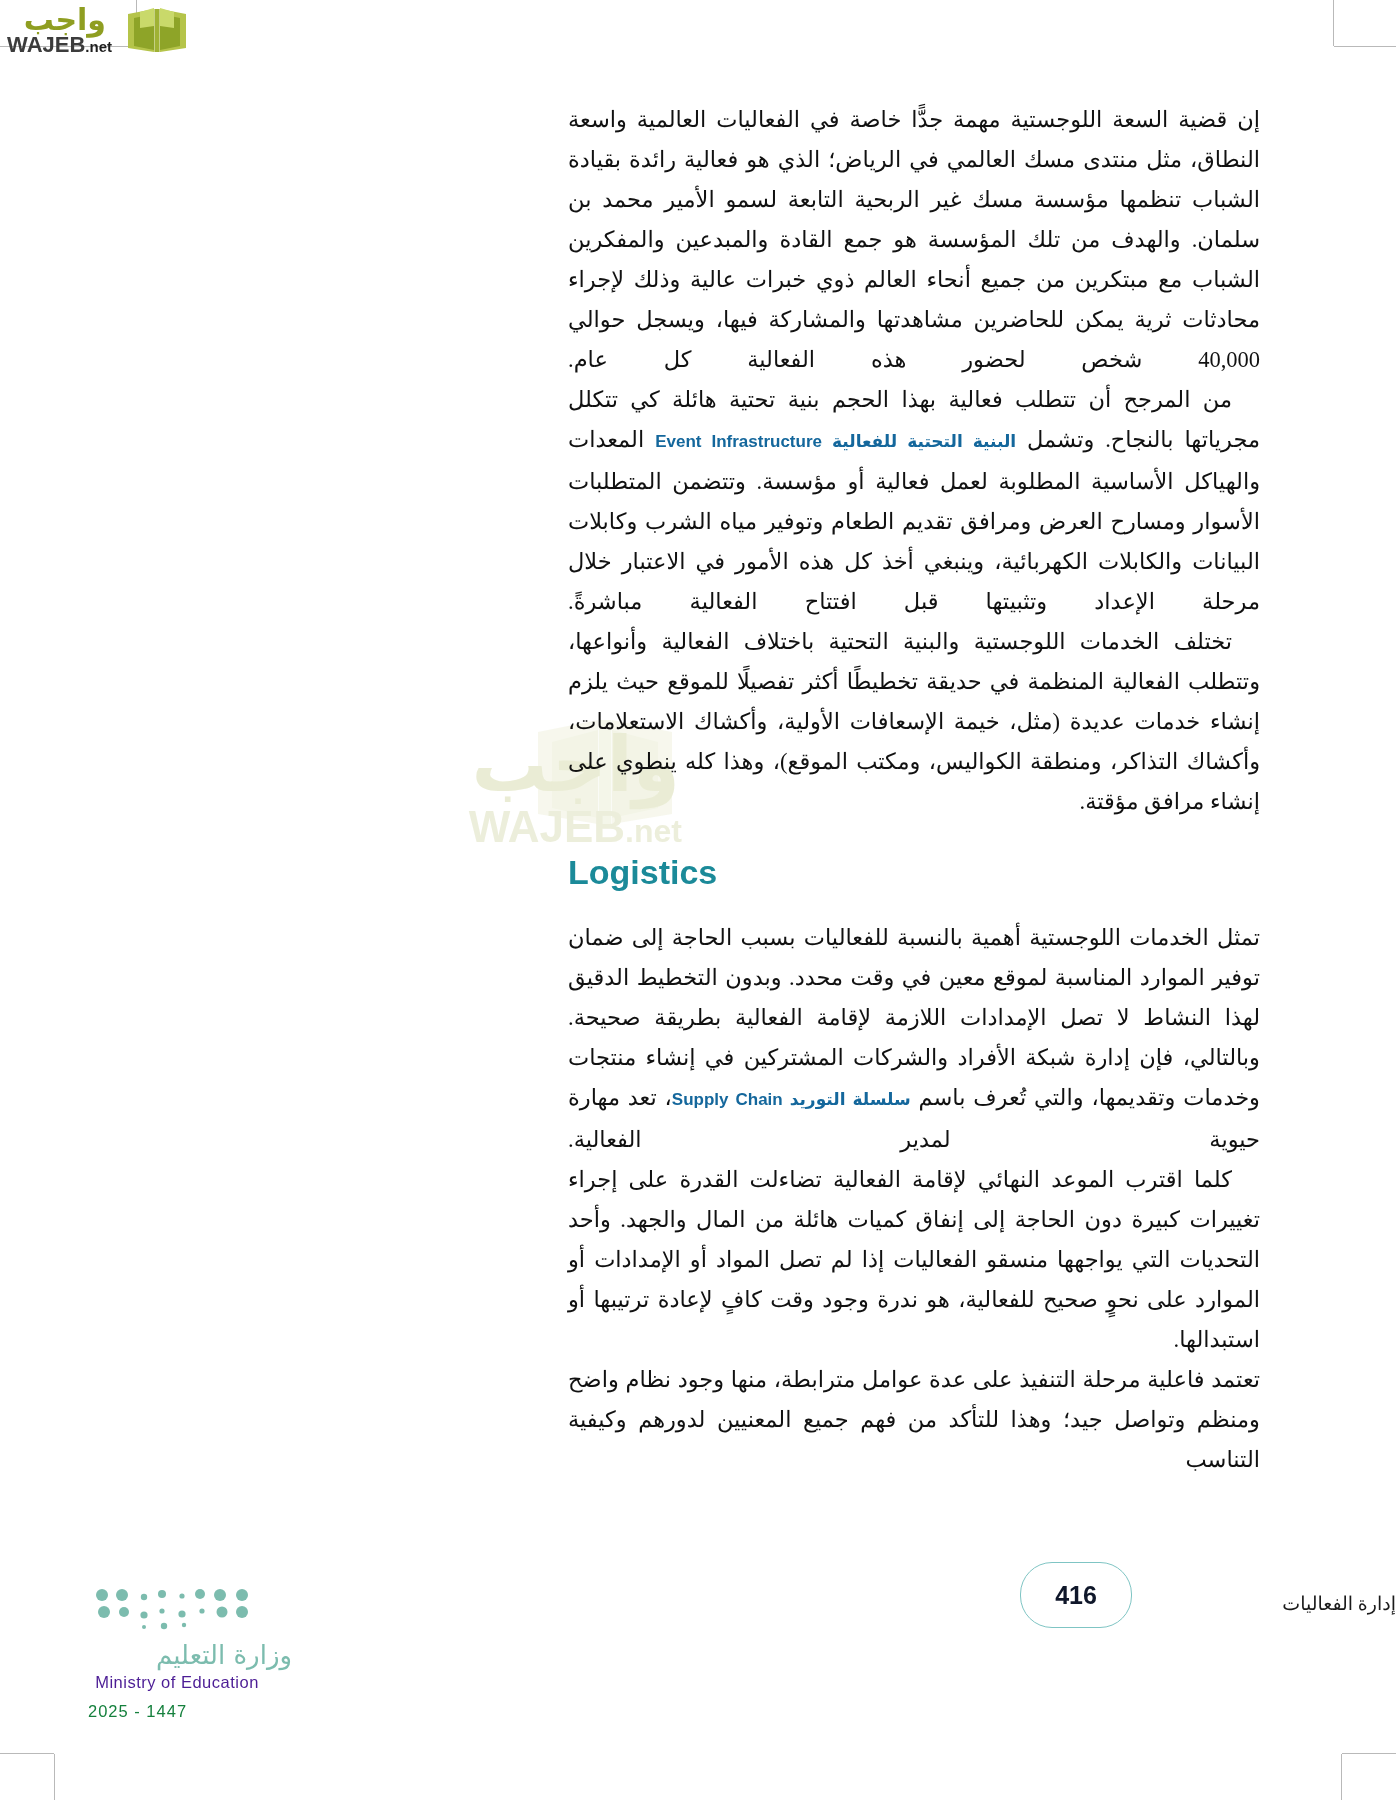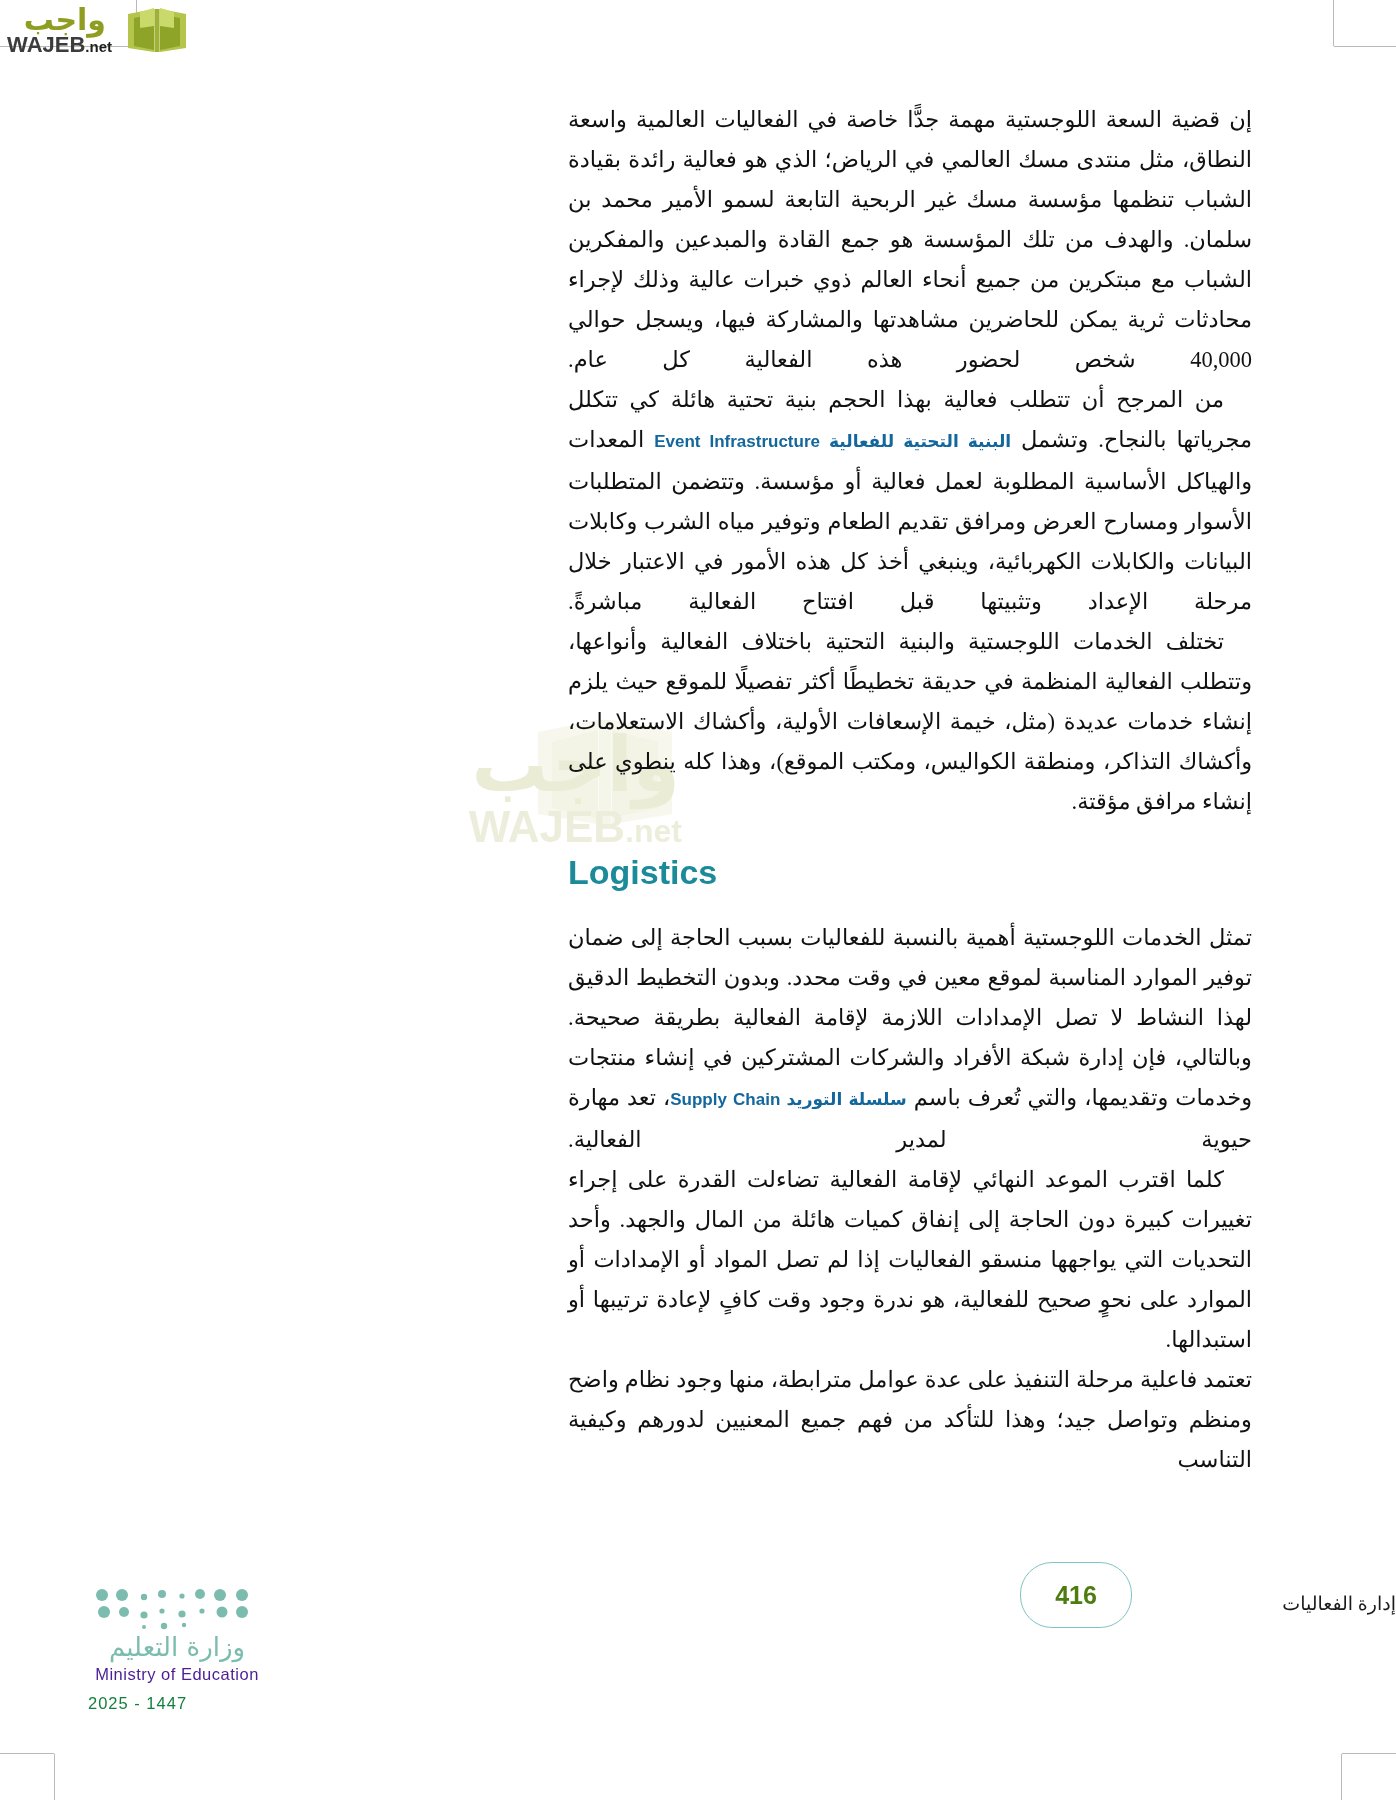--- a/index.html
+++ b/index.html
@@ -114,21 +114,21 @@
   
   .content {
     position: absolute;
     right: 136px;
     top: 100px;
     width: 692px;
     z-index: 2;
   }
 
   p.body {
-    margin: 0 8px 0 0;
+    margin: 0 0 0 0;
     font-size: 22.5px;
     line-height: 40px;
     text-align: justify;
     text-align-last: justify;
     direction: rtl;
     color: #111111;
     font-family: "Liberation Serif", "DejaVu Serif", serif;
   }
   p.body.lastline-right { text-align-last: right; }
   p.indent { text-indent: 28px; }
@@ -186,39 +186,40 @@
     width: 110px;
     height: 64px;
     border: 1.6px solid #7fc5c4;
     border-radius: 32px;
     display: flex;
     align-items: center;
     justify-content: center;
     font-family: "Liberation Sans", sans-serif;
     font-size: 25px;
     font-weight: bold;
-    color: #4d7c0f;
+    color: #0f172a;
   }
 
   .moe {
     position: absolute;
     left: 62px;
     top: 1588px;
     width: 230px;
     text-align: center;
     direction: rtl;
   }
   .moe-dots { width: 170px; height: 44px; margin: 0 auto; display:block; }
   .moe-ar {
     font-family: "DejaVu Sans", sans-serif;
     font-size: 26px;
     color: #7cbcae;
     letter-spacing: 2px;
-    margin-top: 0;
-    white-space: nowrap;
+    margin-top: 8px;
+    white-space: nowrap;
+    text-align: right;
   }
   .moe-en {
     font-family: "Liberation Sans", sans-serif;
     font-size: 16.5px;
     color: #4c1d95;
     direction: ltr;
     margin-top: 3px;
     letter-spacing: 0.5px;
   }
   .moe-year {

